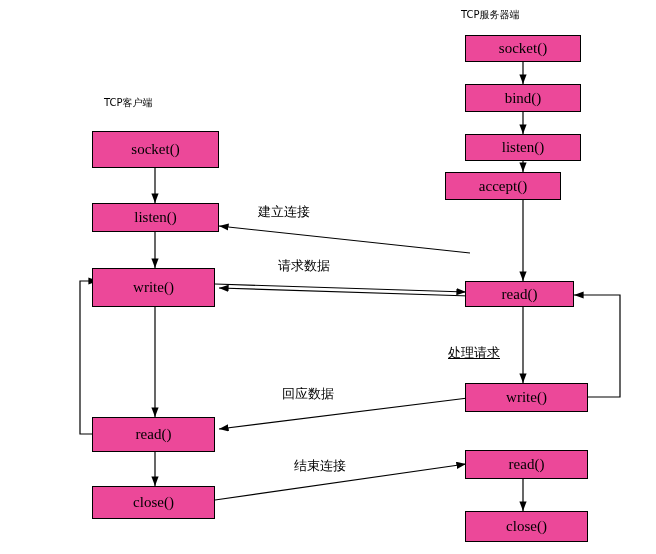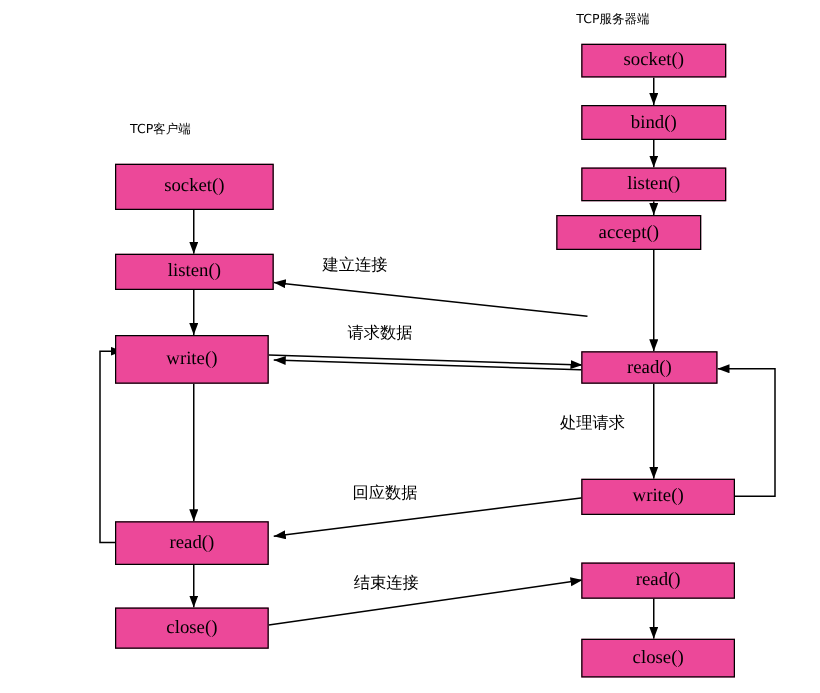--- a/index.html
+++ b/index.html
@@ -108,17 +108,17 @@
   <div class="node" style="left:465px; top:84px; width:116px; height:28px;">bind()</div>
   <div class="node" style="left:465px; top:134px; width:116px; height:27px;">listen()</div>
   <div class="node" style="left:445px; top:172px; width:116px; height:28px;">accept()</div>
   <div class="node" style="left:465px; top:281px; width:109px; height:26px;">read()</div>
   <div class="node" style="left:465px; top:383px; width:123px; height:29px;">write()</div>
   <div class="node" style="left:465px; top:450px; width:123px; height:29px;">read()</div>
   <div class="node" style="left:465px; top:511px; width:123px; height:31px;">close()</div>
 
   <div class="edge-label" style="left:258px; top:203px;">建立连接</div>
   <div class="edge-label" style="left:278px; top:257px;">请求数据</div>
-  <div class="edge-label" style="left:448px; top:329px;">处理请求</div>
+  <div class="edge-label" style="left:448px; top:344px;text-decoration:underline;">处理请求</div>
   <div class="edge-label" style="left:282px; top:385px;">回应数据</div>
-  <div class="edge-label" style="left:283px; top:457px;">结束连接</div>
+  <div class="edge-label" style="left:294px; top:457px;">结束连接</div>
 
 </div>
 
 </body></html>

